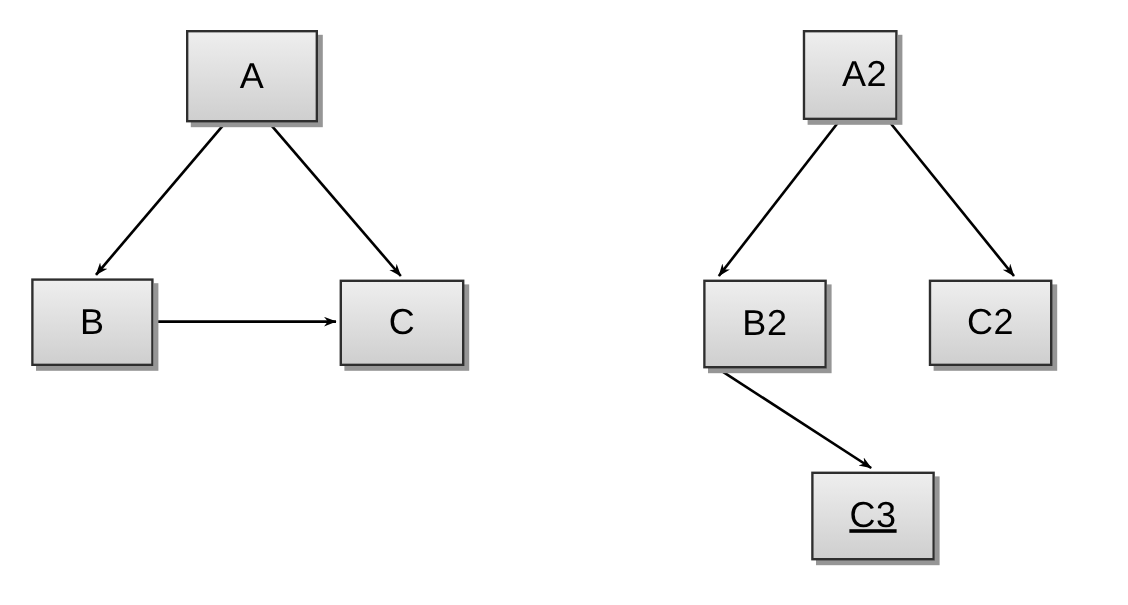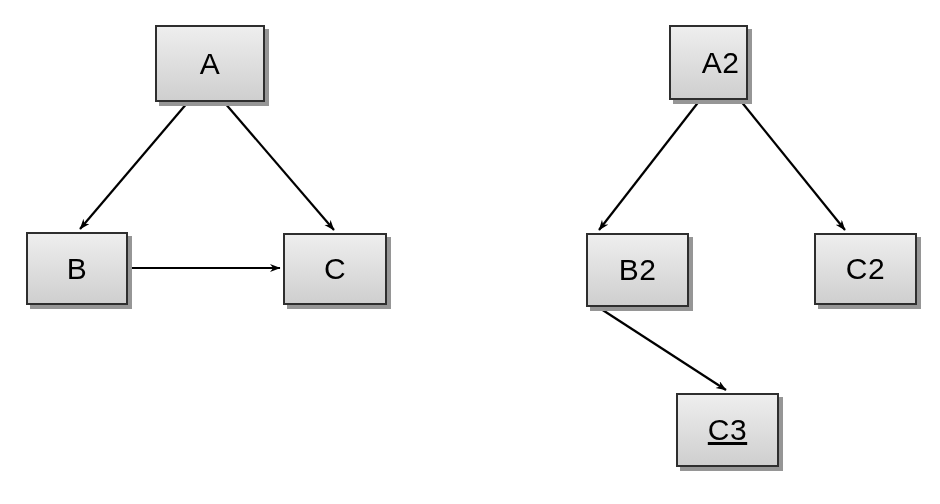--- a/index.html
+++ b/index.html
@@ -74,21 +74,21 @@
       </div>
       <div class="node" style="left: 283px; top: 233px; width: 104px; height: 72px; border-color: rgb(46, 46, 46); background: linear-gradient(rgb(238, 238, 238) 0%, rgb(207, 207, 207) 100%); box-shadow: rgb(150, 150, 150) 4px 4px 0px 0px;">
         <span class="node-label">C</span>
       </div>
       <div class="node" style="left: 669px; top: 25px; width: 79px; height: 75px; border-color: rgb(46, 46, 46); background: linear-gradient(rgb(238, 238, 238) 0%, rgb(207, 207, 207) 100%); box-shadow: rgb(150, 150, 150) 4px 4px 0px 0px; padding-left: 24px;">
         <span class="node-label">A2</span>
       </div>
       <div class="node" style="left: 542px; top: 233px; width: 103px; height: 74px; border-color: rgb(46, 46, 46); background: linear-gradient(rgb(238, 238, 238) 0%, rgb(207, 207, 207) 100%); box-shadow: rgb(150, 150, 150) 4px 4px 0px 0px; margin-left: 44px;">
         <span class="node-label">B2</span>
       </div>
-      <div class="node" style="left: 814px; top: 233px; width: 103px; height: 72px; border-color: rgb(46, 46, 46); background: linear-gradient(rgb(238, 238, 238) 0%, rgb(207, 207, 207) 100%); box-shadow: rgb(150, 150, 150) 4px 4px 0px 0px;">
+      <div class="node" style="left: 774px; top: 233px; width: 103px; height: 72px; border-color: rgb(46, 46, 46); background: linear-gradient(rgb(238, 238, 238) 0%, rgb(207, 207, 207) 100%); box-shadow: rgb(150, 150, 150) 4px 4px 0px 0px;">
         <span class="node-label">C2</span>
       </div>
       <div class="node" style="left: 676px; top: 393px; width: 103px; height: 74px; border-color: rgb(46, 46, 46); background: linear-gradient(rgb(238, 238, 238) 0%, rgb(207, 207, 207) 100%); box-shadow: rgb(150, 150, 150) 4px 4px 0px 0px; text-decoration: underline;">
         <span class="node-label">C3</span>
       </div>
     </div>
 
 </div>
 
 </body></html>

